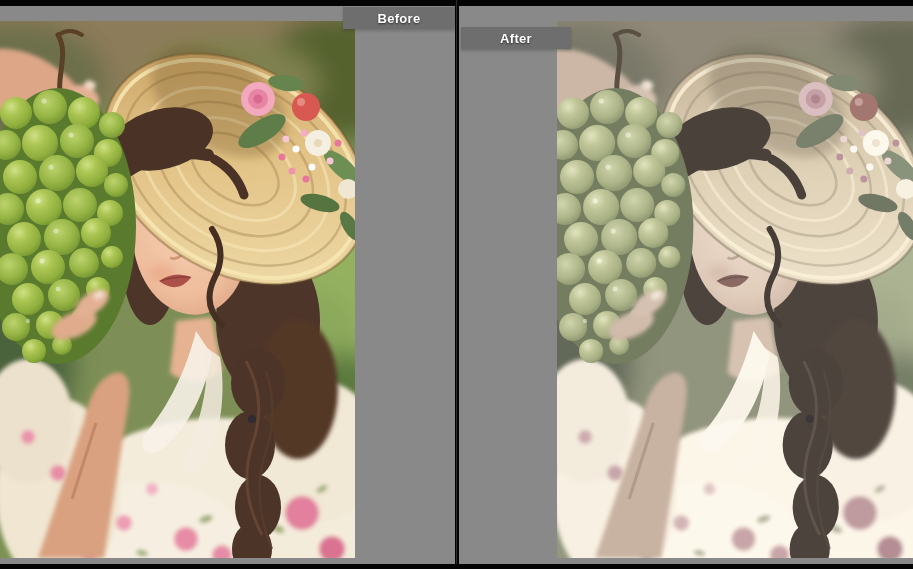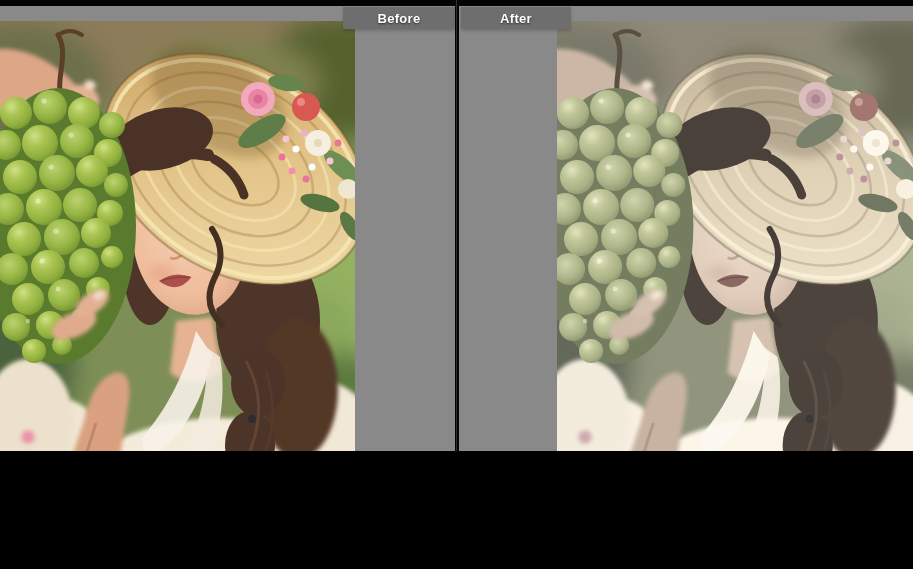--- a/index.html
+++ b/index.html
@@ -1,28 +1,28 @@
 <!DOCTYPE html>
 <html style="--panel-bg: #898989; --tab-bg: #6e6e6e; --tab-text: #ffffff; --frame: #040404; --before-grape-green: #a2bf4e; --after-grape-sage: #a9ac8d; --straw-hat: #dcba7e; --skin-tone: #eebd9c; --hair-brown: #4e352a; --dress-cream: #f4ecdb; --rose-pink: #e2809d;"><head>
 <meta charset="utf-8">
 <style>
   html,body{margin:0;padding:0;background:#000;}
   body{font-family:"Liberation Sans","DejaVu Sans",sans-serif;}
-  .stage{position:relative;width:913px;height:451px;background:var(--panel-bg,#898989);overflow:hidden;}
+  .stage{position:relative;width:913px;height:569px;background:var(--panel-bg,#898989);overflow:hidden;}
   .frame-bar{position:absolute;left:0;width:913px;background:var(--frame,#040404);}
   .frame-bar.top{top:0;height:6px;}
   .frame-bar.bottom{top:564px;height:5px;}
   .divider{position:absolute;left:455px;top:0;width:4px;height:569px;background:var(--frame,#040404);}
   .divider::after{content:"";position:absolute;left:1px;top:0;width:1px;height:100%;background:#2e2e2e;}
   .tab{position:absolute;top:7px;height:22px;background:var(--tab-bg,#6e6e6e);color:var(--tab-text,#fff);
        display:flex;align-items:center;justify-content:center;font-size:13px;font-weight:bold;
        letter-spacing:.3px;text-shadow:0 1px 2px rgba(0,0,0,.65);z-index:3;cursor:pointer;
        box-shadow:0 2px 3px rgba(0,0,0,.18);}
   .tab.before{left:343px;width:112px;}
-  .tab.after{left:461px;width:110px;}
+  .tab.after{left:461px;width:110px;margin-top:20px;}
   .photo{position:absolute;top:21px;height:537px;z-index:1;overflow:hidden;background:#7d8f56;}
   .photo.before{left:0;width:355px;}
   .photo.after{left:557px;width:356px;}
   .photo svg{display:block;width:100%;height:100%;}
   .photo.after svg{filter:saturate(.40) brightness(1.07) contrast(.90) sepia(.12);}
   .defs-holder{position:absolute;width:0;height:0;overflow:hidden;}
 </style>
 </head>
 <body>
 

